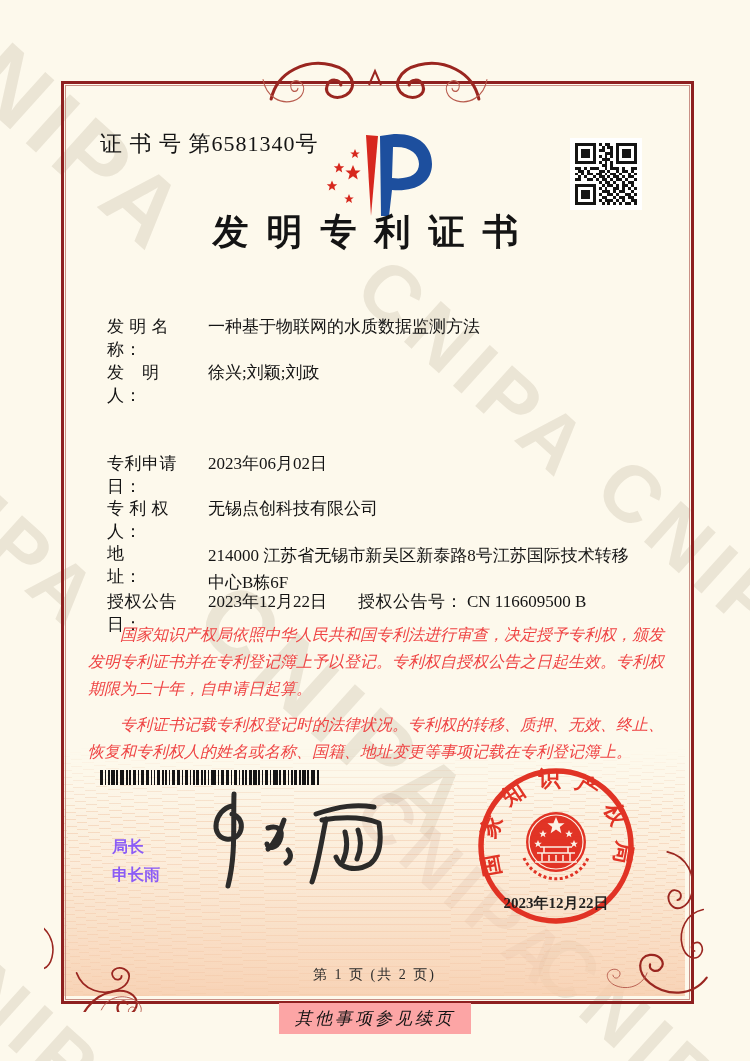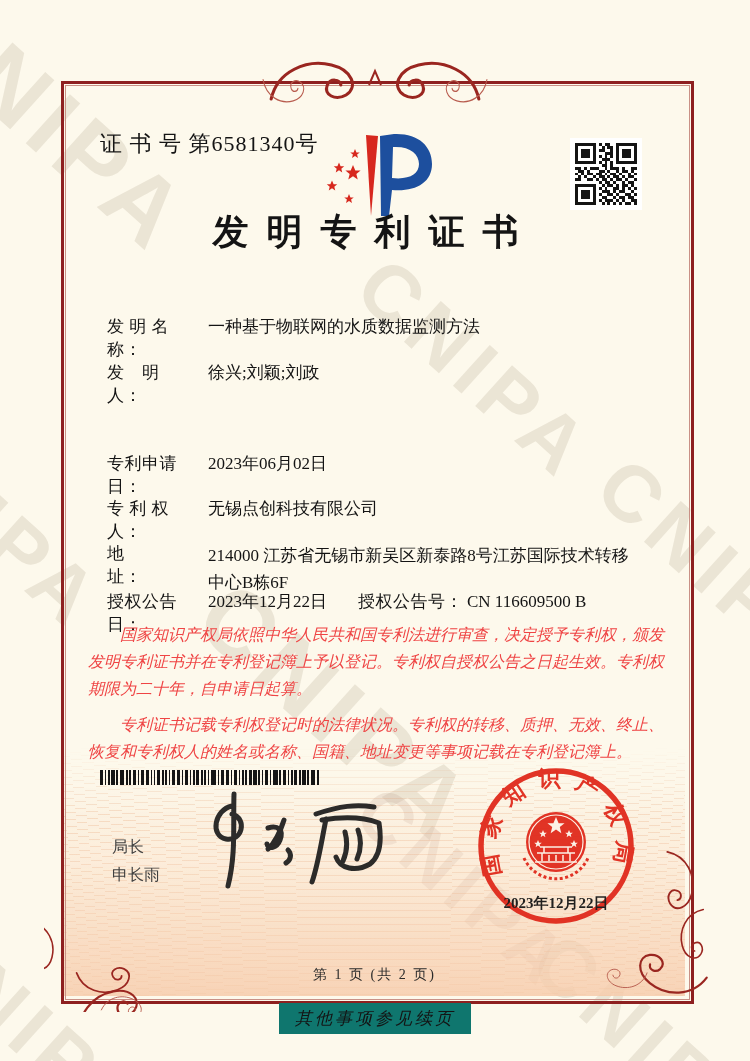--- a/index.html
+++ b/index.html
@@ -50,28 +50,28 @@
   .g2{left:358px;}
   .g2 .lab{width:auto;margin-right:4px;}
   
   .paras{position:absolute;left:88px;top:621px;width:578px;z-index:3;
          font-style:italic;font-size:16px;line-height:27px;color:#ef4444;}
   .paras p{margin:0;text-indent:2em;}
   .paras p + p{margin-top:9px;}
   
   .barcode{position:absolute;left:100px;top:770px;width:233px;height:15px;display:flex;z-index:3;overflow:hidden;}
   .official{position:absolute;left:112px;z-index:3;
-            font-family:"Liberation Sans","DejaVu Sans",sans-serif;font-size:16px;color:#404040;}
+            font-family:"Liberation Sans","DejaVu Sans",sans-serif;font-size:16px;color:#8b5cf6;font-weight:bold;}
   .o1{top:837px;} .o2{top:865px;}
   .signature{position:absolute;left:198px;top:786px;width:205px;height:108px;z-index:5;}
   .seal{position:absolute;left:474px;top:764px;width:164px;height:164px;z-index:6;opacity:.95;}
   .pageinfo{position:absolute;left:61px;top:966px;width:627px;text-align:center;
             font-size:14px;letter-spacing:2px;z-index:3;color:#2a2a2a;}
   .footnote{position:absolute;left:50%;top:1003px;transform:translateX(-50%);
-            background:#0f766e;padding:4px 16px;font-style:italic;font-size:17px;
+            background:#fca5a5;padding:4px 16px;font-style:italic;font-size:17px;
             letter-spacing:3px;z-index:4;white-space:nowrap;}
 </style>
 </head>
 <body>
 
 <div class="page">
 
   <svg width="0" height="0" style="position:absolute" aria-hidden="true">
     <defs>
       <path id="curl" d="M4,44 C10,16 38,4 62,10 C82,15 88,32 76,40 C66,46 54,40 58,30 C61,23 70,24 71,30" fill="none" stroke-linecap="round"></path>

